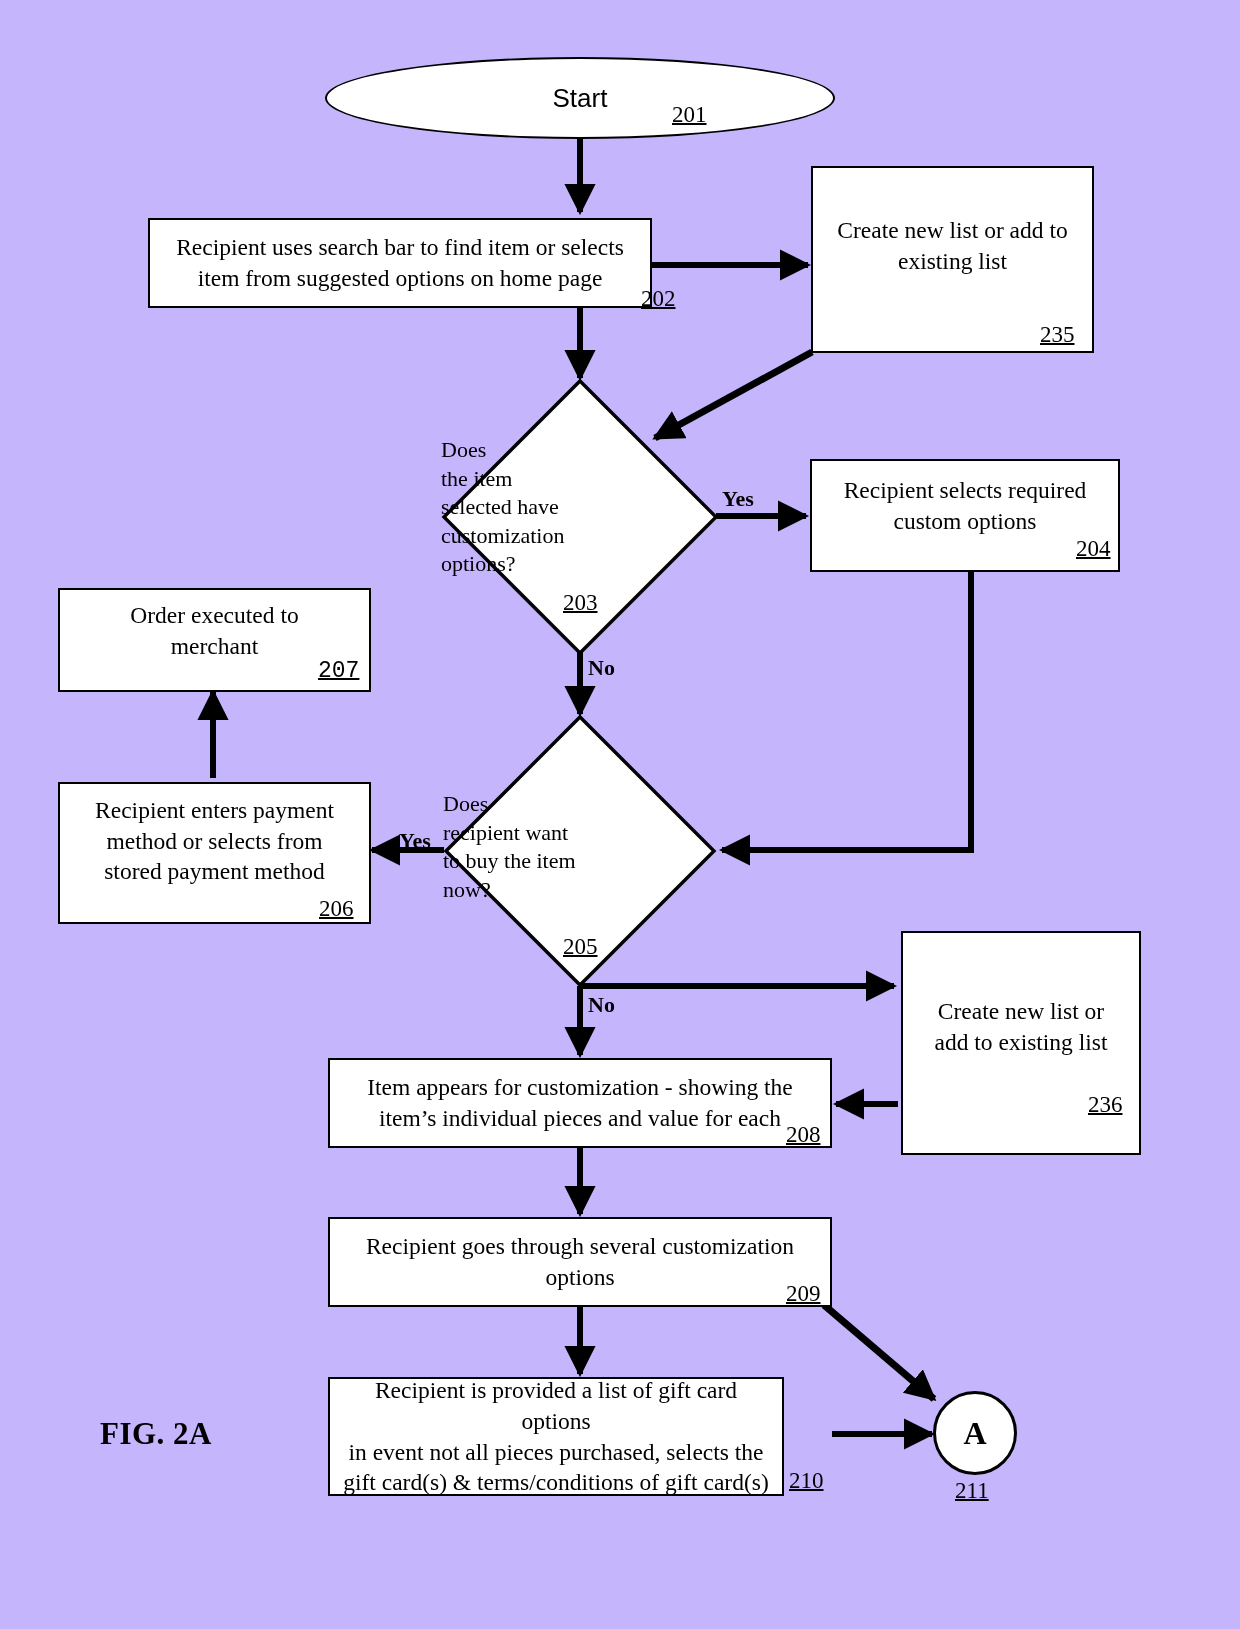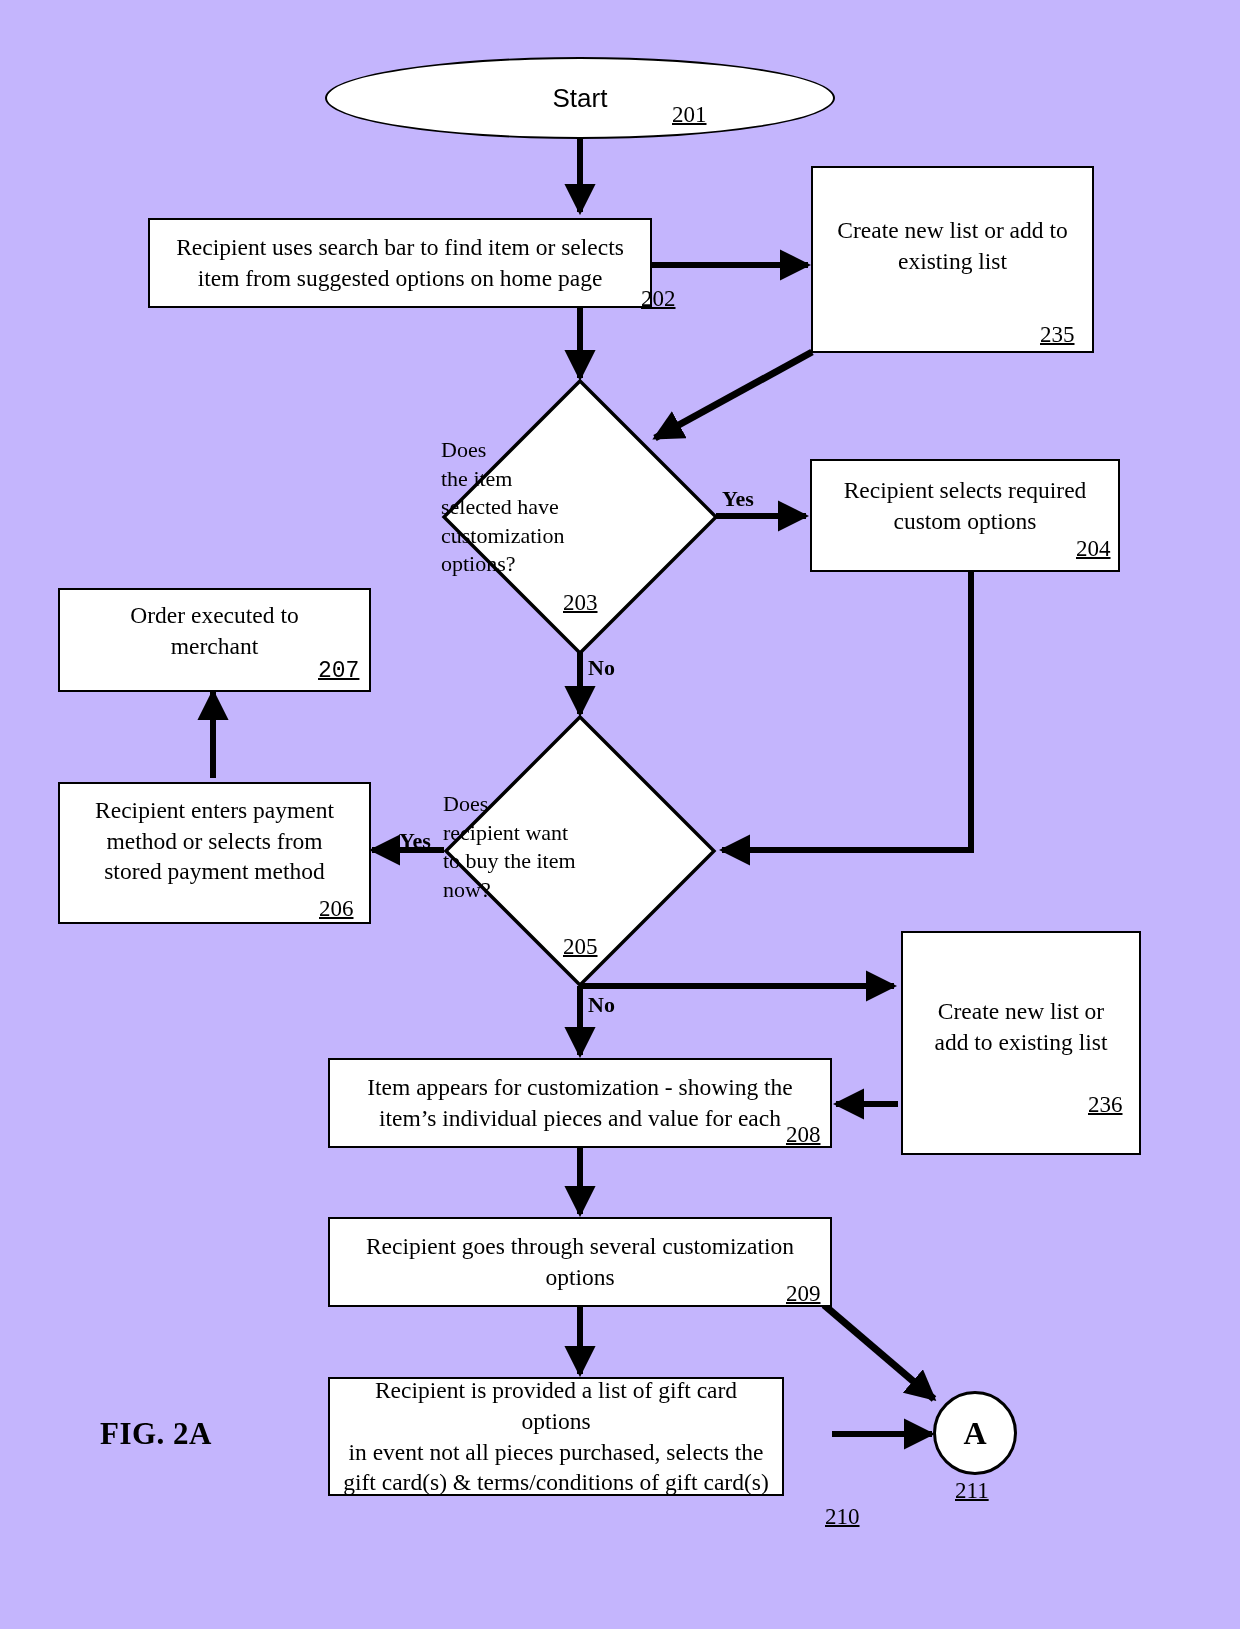--- a/index.html
+++ b/index.html
@@ -282,21 +282,21 @@
   </div>
   <span class="ref" style="left:786px; top:1281px;">209</span>
 
   <div class="node box" style="left:328px; top:1377px; width:456px; height:119px;">
     <span class="txt">
       <span>Recipient is provided a list of gift card options</span><br>
       <span>in event not all pieces purchased, selects the</span><br>
       <span>gift card(s) &amp; terms/conditions of gift card(s)</span>
     </span>
   </div>
-  <span class="ref" style="left:825px; top:1468px;margin-top:36px;">210</span>
+  <span class="ref" style="left:789px; top:1468px;">210</span>
 
   <div class="node circle" style="left:933px; top:1391px; width:84px; height:84px;">
     <span class="txt">A</span>
   </div>
   <span class="ref" style="left:955px; top:1478px;">211</span>
 
   <div class="figcaption" style="left:100px; top:1416px;">FIG. 2A</div>
 
 </div>
 

